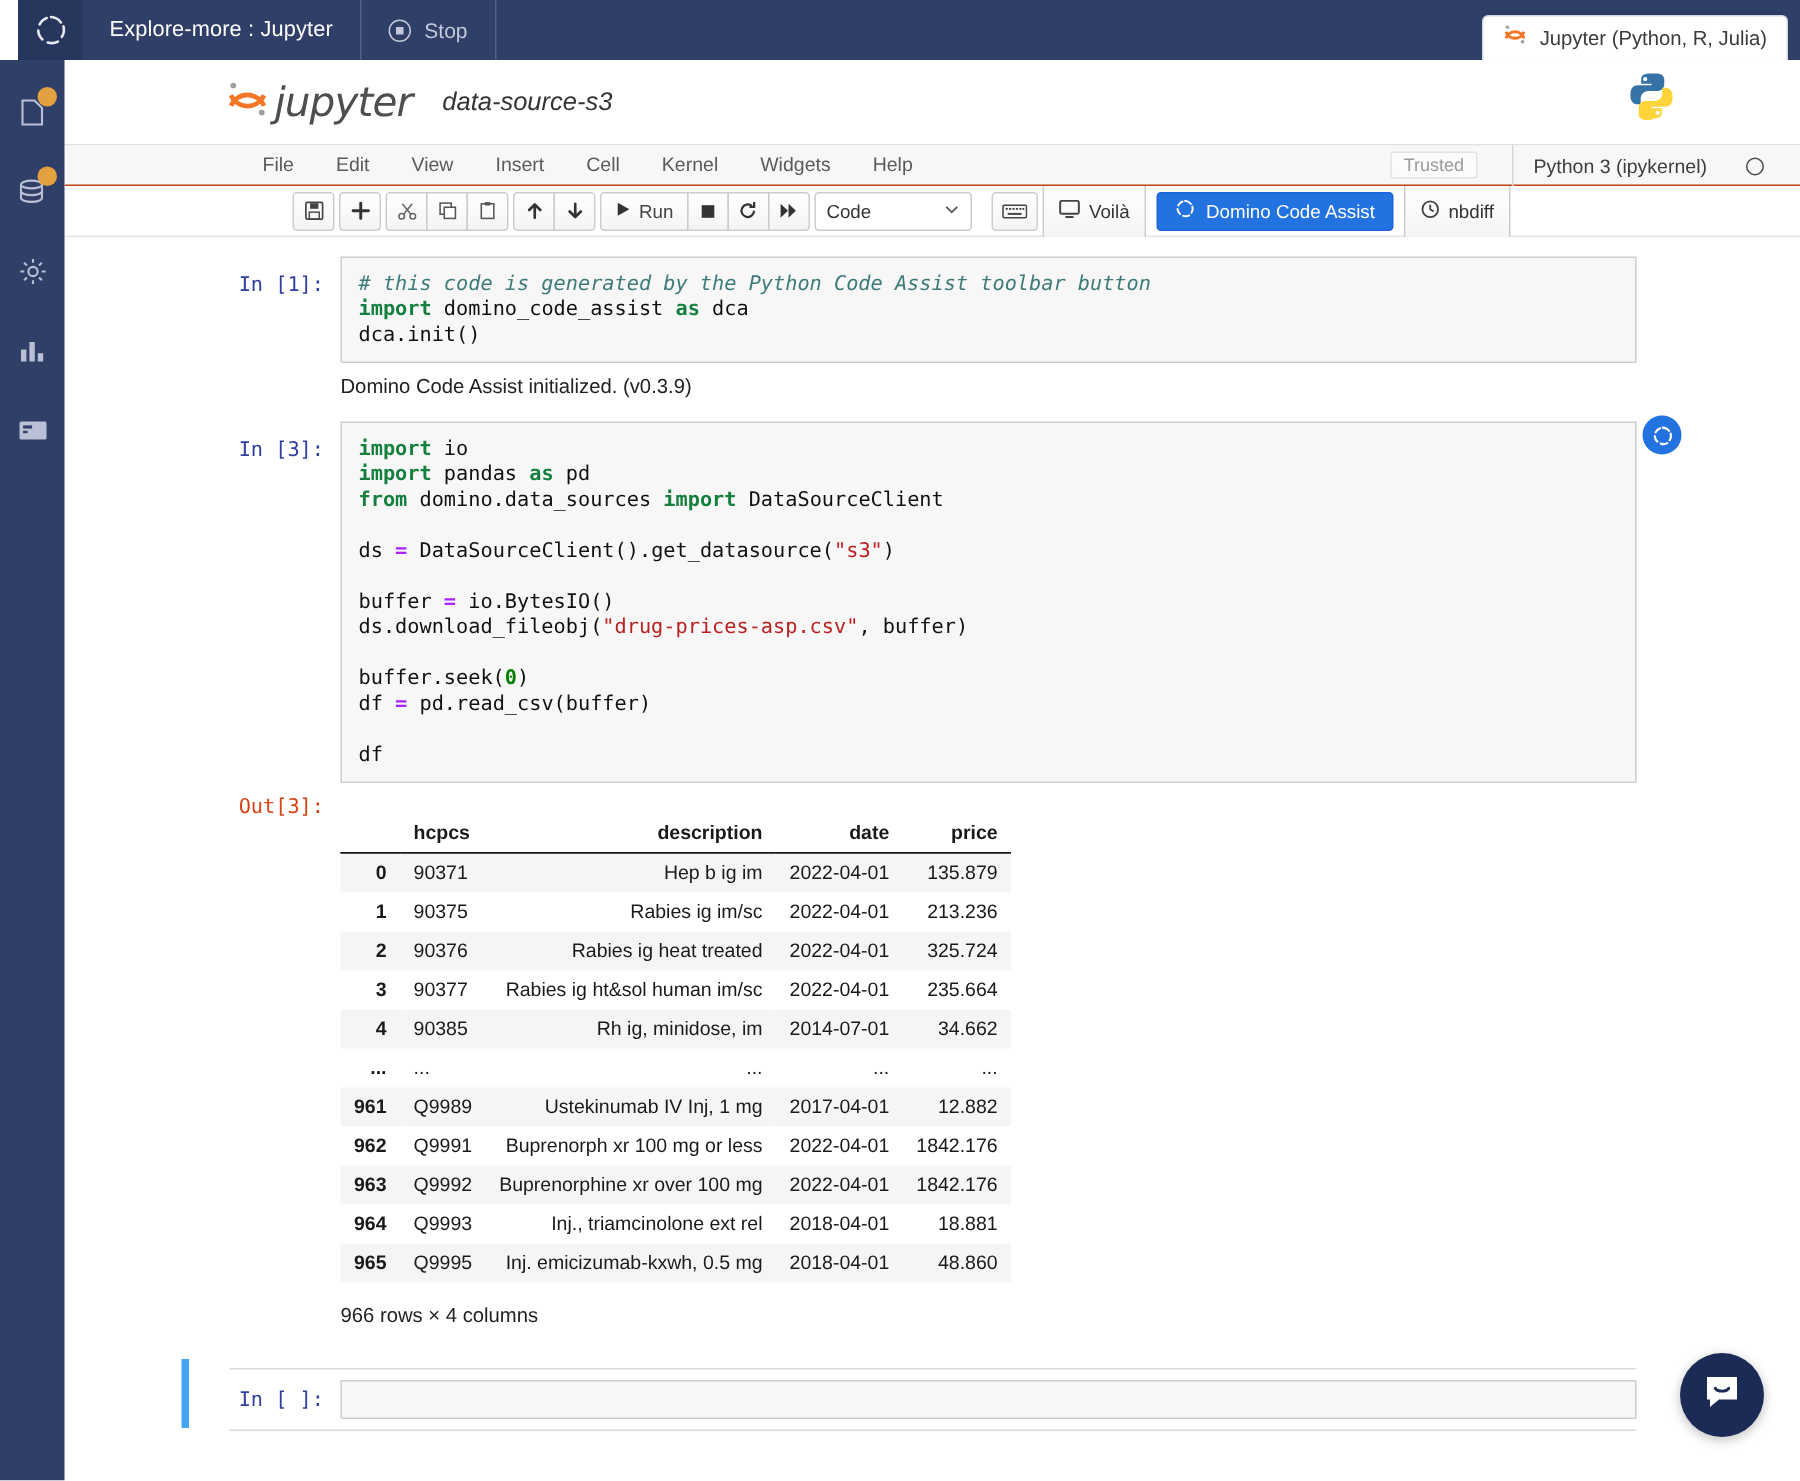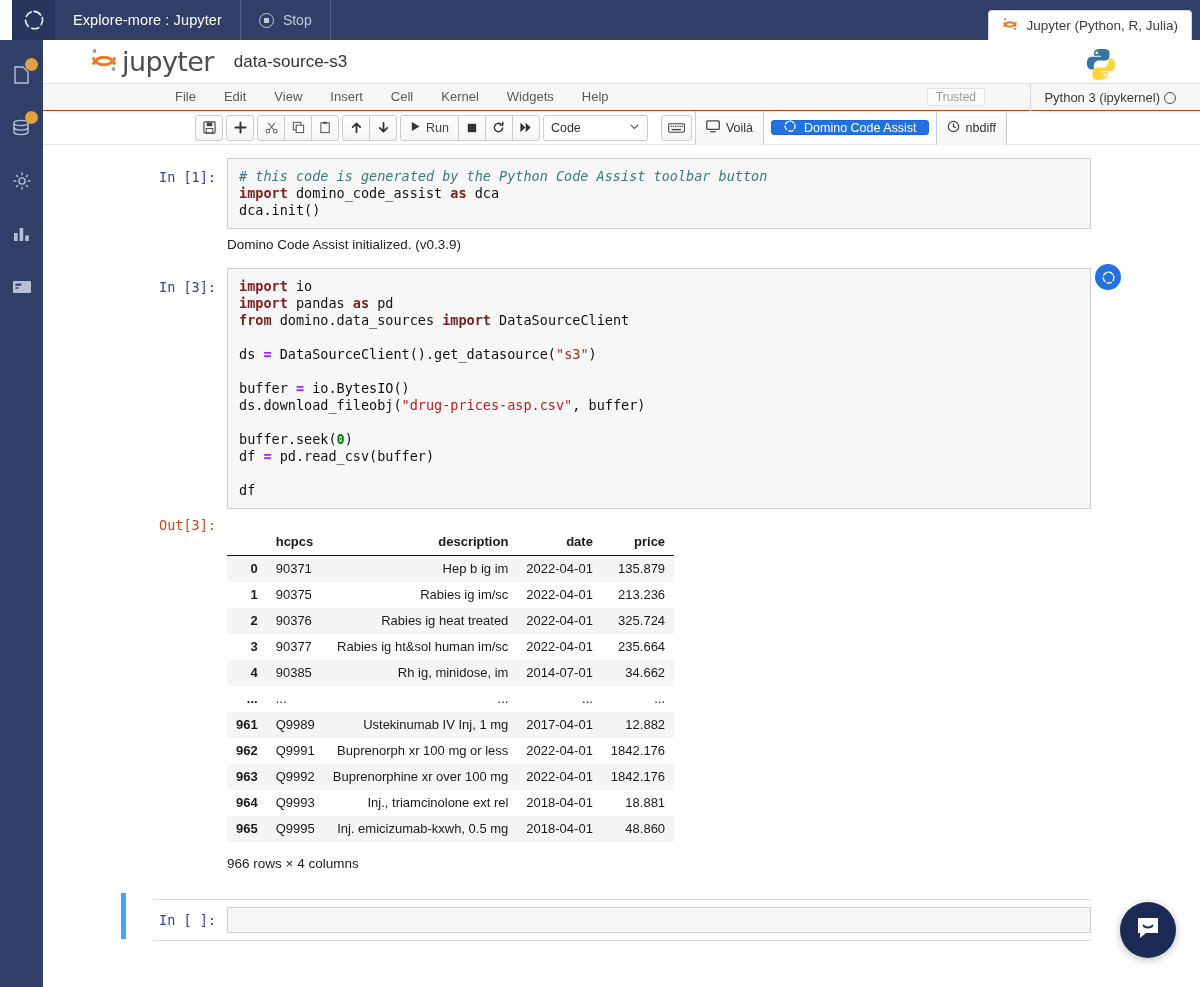--- a/index.html
+++ b/index.html
@@ -63,23 +63,24 @@
     position:absolute; right:-3px; top:-4px; width:13px; height:13px;
     border-radius:50%; background:#e2a03f;
   }
 
   
   .jp-page{
     position:absolute; left:43px; top:40px; width:1157px; height:947px;
     background:#ffffff; overflow:hidden;
   }
   .jp-header{
-    height:44px; display:flex; align-items:center;
-    padding-left:46px; border-bottom:1px solid #e0e0e0; position:relative;
+    height:57px; display:flex; align-items:center;
+    padding-left:107px; border-bottom:1px solid #e0e0e0; position:relative;
     background:#fff;
+    font-style:italic;
   }
   .jp-logo{ display:flex; align-items:center; gap:3px; }
   .jp-wordmark{
     font-family:"DejaVu Sans", sans-serif;
     font-size:27px; color:#4e4e4e; letter-spacing:-.6px; line-height:1;
   }
   .nb-name{ margin-left:20px; font-size:17px; color:#333; }
   .python-logo{ position:absolute; right:79px; top:4px; }
 
   .jp-menubar{
@@ -87,21 +88,21 @@
     display:flex; align-items:flex-end; padding-left:118px; position:relative;
   }
   .menu-item{ font-size:13px; color:#5a5a5a; padding:0 14px; line-height:27px; cursor:default; }
   .trusted{
     position:absolute; right:215px; top:4px;
     font-size:12px; color:#9b9b9b; border:1px solid #e3e3e3;
     border-radius:2px; padding:1px 8px; background:#fbfbfb;
   }
   .kernel-ind{
     position:absolute; right:24px; top:0; height:27px;
-    display:flex; align-items:center; gap:4px;
+    display:flex; align-items:center; gap:26px;
     border-left:1px solid #d6d6d6; padding-left:13px;
   }
   .kernel-ind-label{ font-size:13px; color:#3c3c3c; }
   .kernel-circle{ width:12px; height:12px; border-radius:50%; border:1.6px solid #4a4a4a; }
 
   .jp-toolbar{
     height:34px; background:#fff; border-bottom:1px solid #e5e5e5;
     display:flex; align-items:center; padding-left:152px; gap:0;
   }
   .tb-group{ display:flex; margin-right:3px; }
@@ -122,21 +123,21 @@
     padding:0 7px; width:105px; display:flex; align-items:center;
     justify-content:space-between; margin-right:13px; cursor:pointer;
   }
   .tb-voila, .tb-nbdiff{
     height:40px; border:1px solid #cccccc; border-radius:3px;
     background:linear-gradient(#ffffff,#f4f4f4);
     display:flex; align-items:center; gap:6px; padding:0 10px;
     font-size:12.5px; color:#333; margin-right:7px; cursor:pointer;
   }
   .tb-dca{
-    height:15px; border:1px solid #1c64d8; border-radius:3px;
+    height:26px; border:1px solid #1c64d8; border-radius:3px;
     background:#2272e0; color:#fff;
     display:flex; align-items:center; gap:7px; padding:0 11px;
     font-size:12.5px; margin-right:7px; cursor:pointer; font-weight:500;
   }
 
   
   .nb-body{
     position:relative; height:813px; background:#ffffff;
     padding-top:13px; overflow:hidden;
   }
@@ -147,21 +148,21 @@
     width:74px; flex:none; text-align:right; padding-right:11px;
     font-family:"DejaVu Sans Mono", monospace; font-size:13.5px;
     color:#303f9f; padding-top:11px; line-height:1.3;
   }
   .prompt.out{ color:#d84315; }
   .codearea{
     flex:1; background:#f7f7f7; border:1px solid #cfcfcf;
     padding:9px 11px; font-family:"DejaVu Sans Mono", monospace;
     font-size:13.5px; line-height:17px; color:#111; white-space:pre; overflow:hidden;
   }
-  .k{ color:#7f1d1d; font-weight:bold; }     
+  .k{ color:#15803d; font-weight:bold; }     
   .s{ color:#ba2121; }                       
   .c{ color:#3d7b7b; font-style:italic; }    
   .o{ color:#aa22ff; font-weight:bold; }     
   .n{ color:#008000; font-weight:bold; }     
 
   .text-out{
     margin-left:74px; padding-left:0; font-size:13.5px; color:#222;
     font-family:"Liberation Sans", sans-serif; margin-top:-8px; margin-bottom:16px;
   }
 

